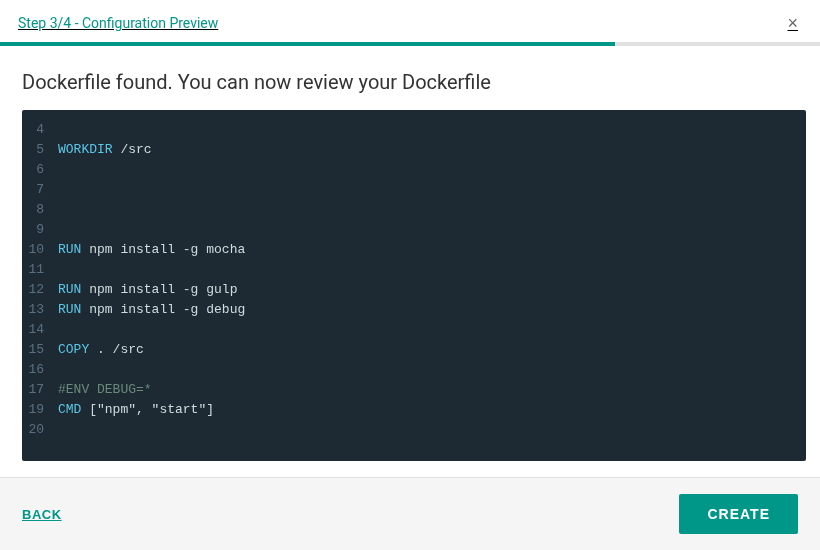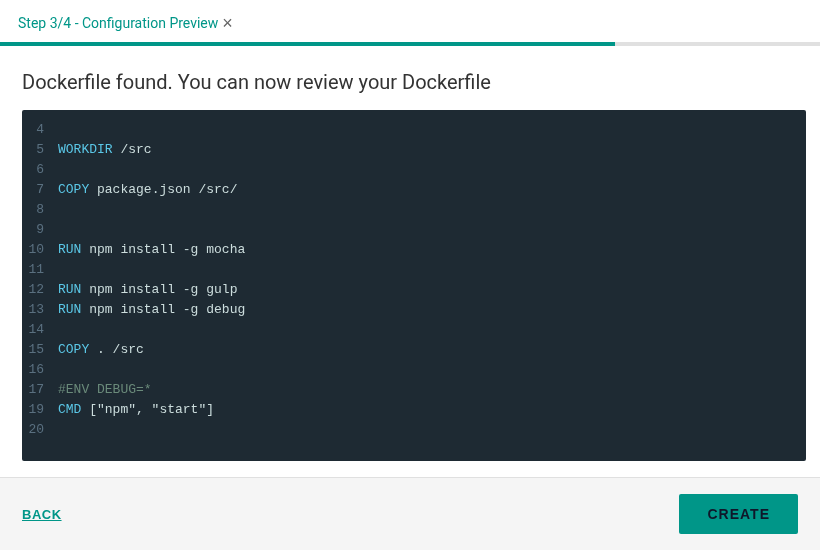--- a/index.html
+++ b/index.html
@@ -25,21 +25,22 @@
       position: relative;
       display: flex;
       flex-direction: column;
       box-shadow: 0 4px 20px rgba(0,0,0,0.2);
     }
 
     .modal-header {
       padding: 14px 18px 0 18px;
       display: flex;
       align-items: center;
-      justify-content: flex-start;
+      justify-content: space-between;
+      text-decoration: underline;
     }
 
     .step-title {
       font-size: 14px;
       color: #009688;
       font-weight: 400;
     }
 
     .close-btn {
       font-size: 18px;
@@ -148,21 +149,21 @@
       color: #009688;
       font-size: 13px;
       font-weight: 600;
       cursor: pointer;
       letter-spacing: 0.5px;
       text-decoration: underline;
     }
 
     .create-btn {
       background: #009688;
-      color: #0f172a;
+      color: #ffffff;
       border: none;
       padding: 12px 28px;
       font-size: 14px;
       font-weight: 700;
       letter-spacing: 1px;
       cursor: pointer;
       border-radius: 2px;
       text-transform: uppercase;
     }
   </style>
@@ -191,21 +192,20 @@
           <div class="code-line">
             <span class="line-num">5</span>
             <span class="line-content"><span class="kw-blue">WORKDIR</span><span> /src</span></span>
           </div>
           <div class="code-line">
             <span class="line-num">6</span>
             <span class="line-content"></span>
           </div>
           <div class="code-line">
             <span class="line-num">7</span>
-            <span class="line-content"><span class="kw-blue">COPY</span><span> package.json /src/</span></span>
           </div>
           <div class="code-line">
             <span class="line-num">8</span>
             <span class="line-content"></span>
           </div>
           <div class="code-line">
             <span class="line-num">9</span>
           </div>
           <div class="code-line">
             <span class="line-num">10</span>

